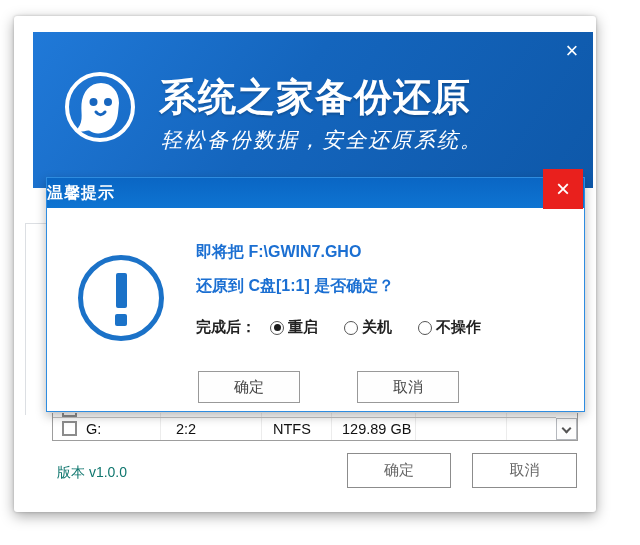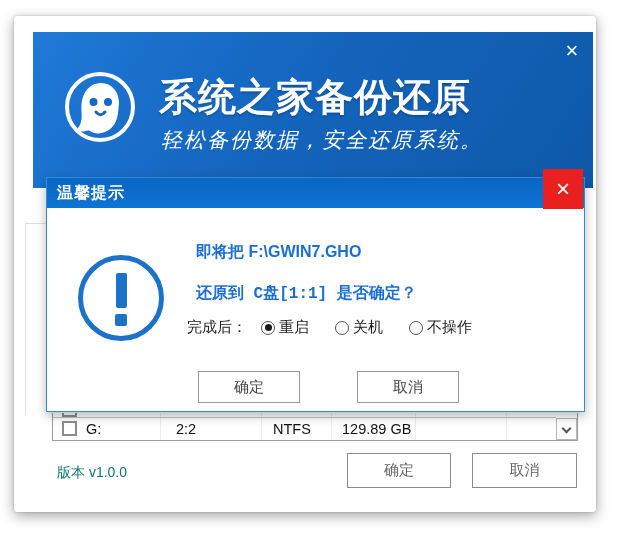--- a/index.html
+++ b/index.html
@@ -48,38 +48,38 @@
               border:1px solid #8c8c8c; font-size:15px; color:#666; cursor:pointer;
               font-family:inherit; }
   .foot-ok { left:333px; } .foot-cancel { left:458px; width:105px; }
 
   
   .dialog { position:absolute; left:32px; top:161px; width:539px; height:235px;
             background:#fff; border:1px solid #2e8ce0;
             box-shadow:0 4px 10px rgba(0,0,0,.28); }
   .dlg-titlebar { position:absolute; left:0; top:0; width:100%; height:30px;
                   background:linear-gradient(#0a66c4,#0e74d2); color:#fff;
-                  font-size:16px; font-weight:bold; line-height:30px; padding-left:10px;
+                  font-size:16px; font-weight:bold; line-height:30px; padding-left:0;
                   letter-spacing:1px; }
   .dlg-close { position:absolute; top:-9px; right:1px; width:40px; height:40px;
                background:#e9201d; border:none; color:#fff; font-size:24px;
                line-height:38px; text-align:center; cursor:pointer; z-index:3; }
   .dlg-body { position:absolute; left:0; top:30px; width:100%; height:144px; background:#fff;border-radius:18px; }
 
   .excl-circle { position:absolute; left:31px; top:47px; width:86px; height:86px;
                  border:5px solid #1b72c8; border-radius:50%; }
   .excl-bar { width:11px; height:35px; background:#1b72c8; border-radius:2px; margin:13px auto 0; }
   .excl-dot { width:12px; height:12px; background:#1b72c8; border-radius:2px; margin:6px auto 0; }
 
   .dlg-line { position:absolute; left:149px; color:#1b6fd2; font-size:16px;
               font-weight:bold; white-space:nowrap; }
-  .dlg-line1 { top:34px; } .dlg-line2 { top:75px;font-family:Liberation Mono, monospace; }
+  .dlg-line1 { top:34px; } .dlg-line2 { top:68px; }
 
-  .after-row { position:absolute; left:140px; top:110px; display:flex; align-items:center;
-               font-size:15px; color:#222; font-weight:normal; white-space:nowrap; }
+  .after-row { position:absolute; left:149px; top:110px; display:flex; align-items:center;
+               font-size:15px; color:#222; font-weight:bold; white-space:nowrap; }
   .after-label { margin-right:14px; }
   .radio-group { display:flex; align-items:center; margin-right:26px; cursor:pointer; }
   .radio { width:14px; height:14px; border:1.5px solid #555; border-radius:50%;
            background:#fff; margin-right:4px; position:relative; flex:none; }
   .radio.selected::after { content:""; position:absolute; left:2.5px; top:2.5px; right:2.5px; bottom:2.5px;
                            background:#1a1a1a; border-radius:50%; }
 
   .dlg-btn { position:absolute; top:163px; width:102px; height:32px; background:#fefefe;
              border:1px solid #999; font-size:15px; color:#444; cursor:pointer;
              font-family:inherit; }

